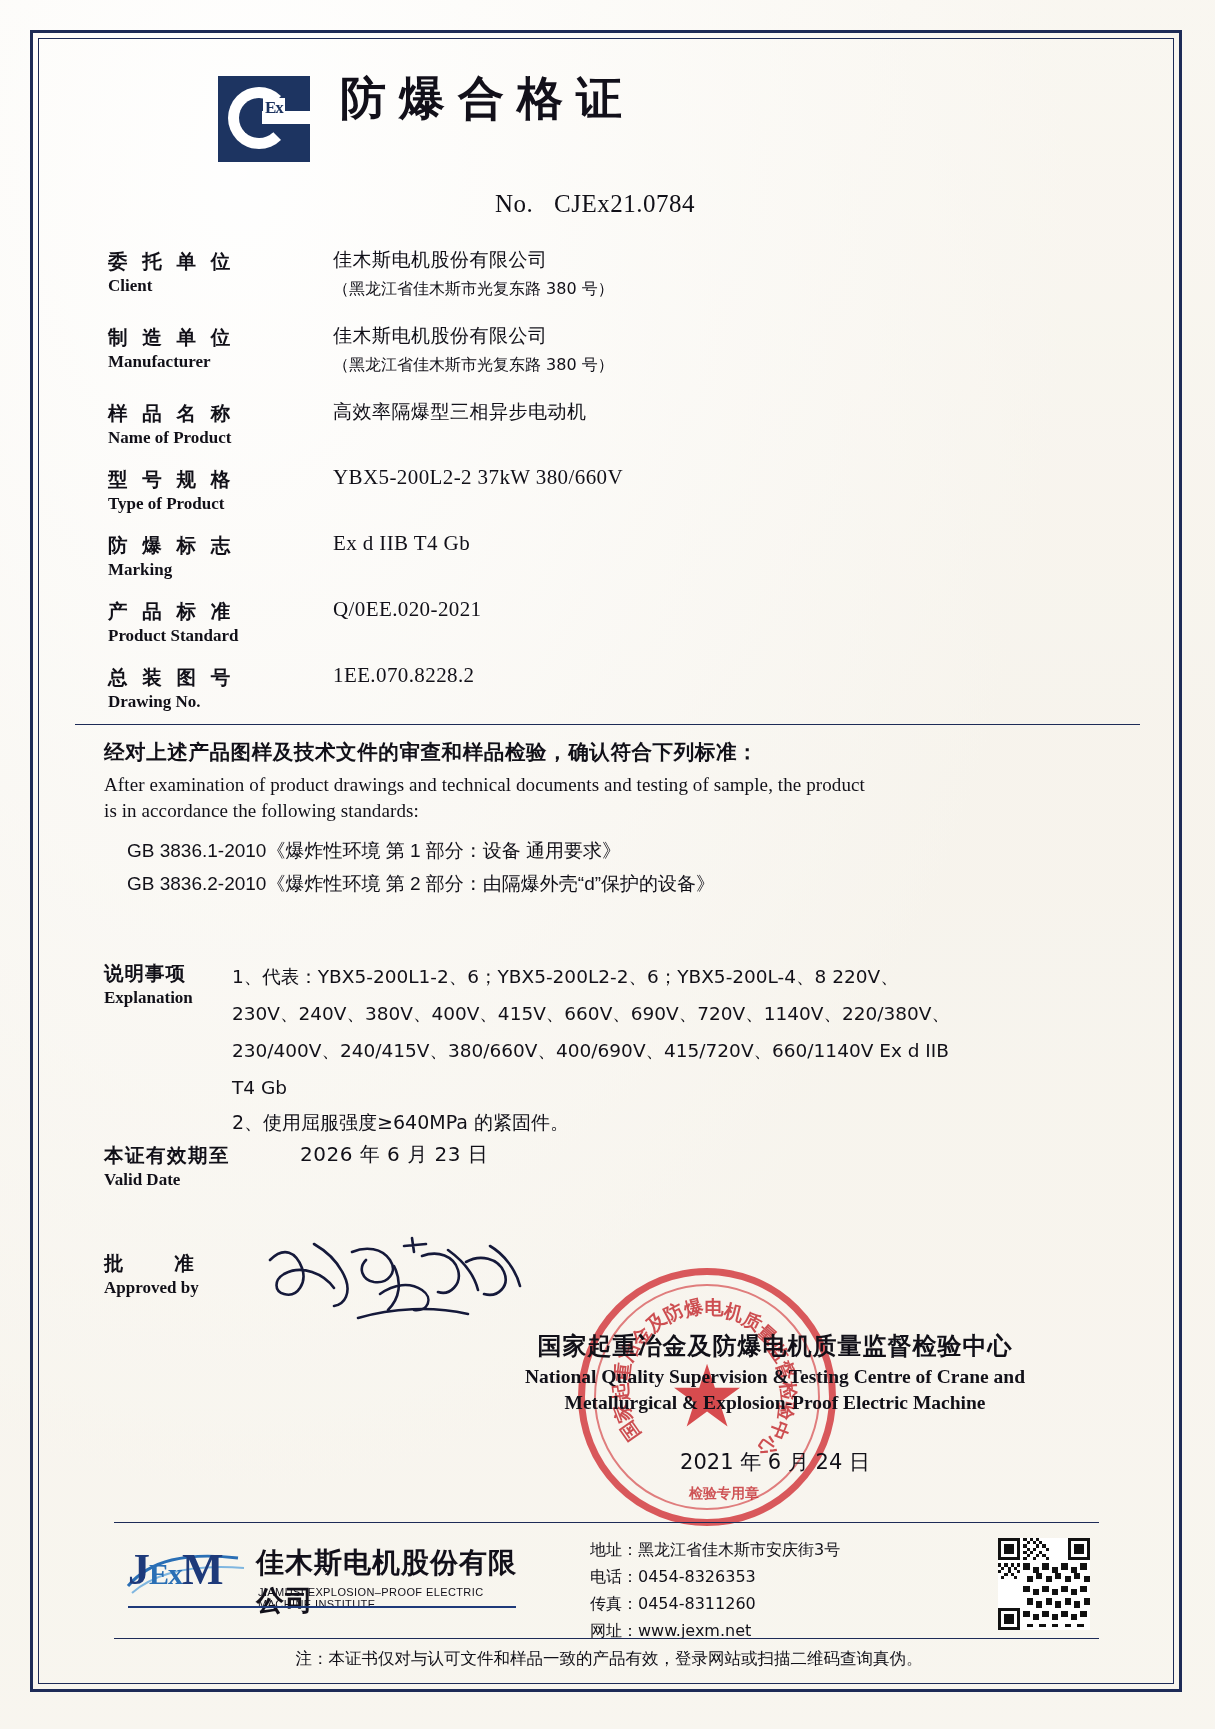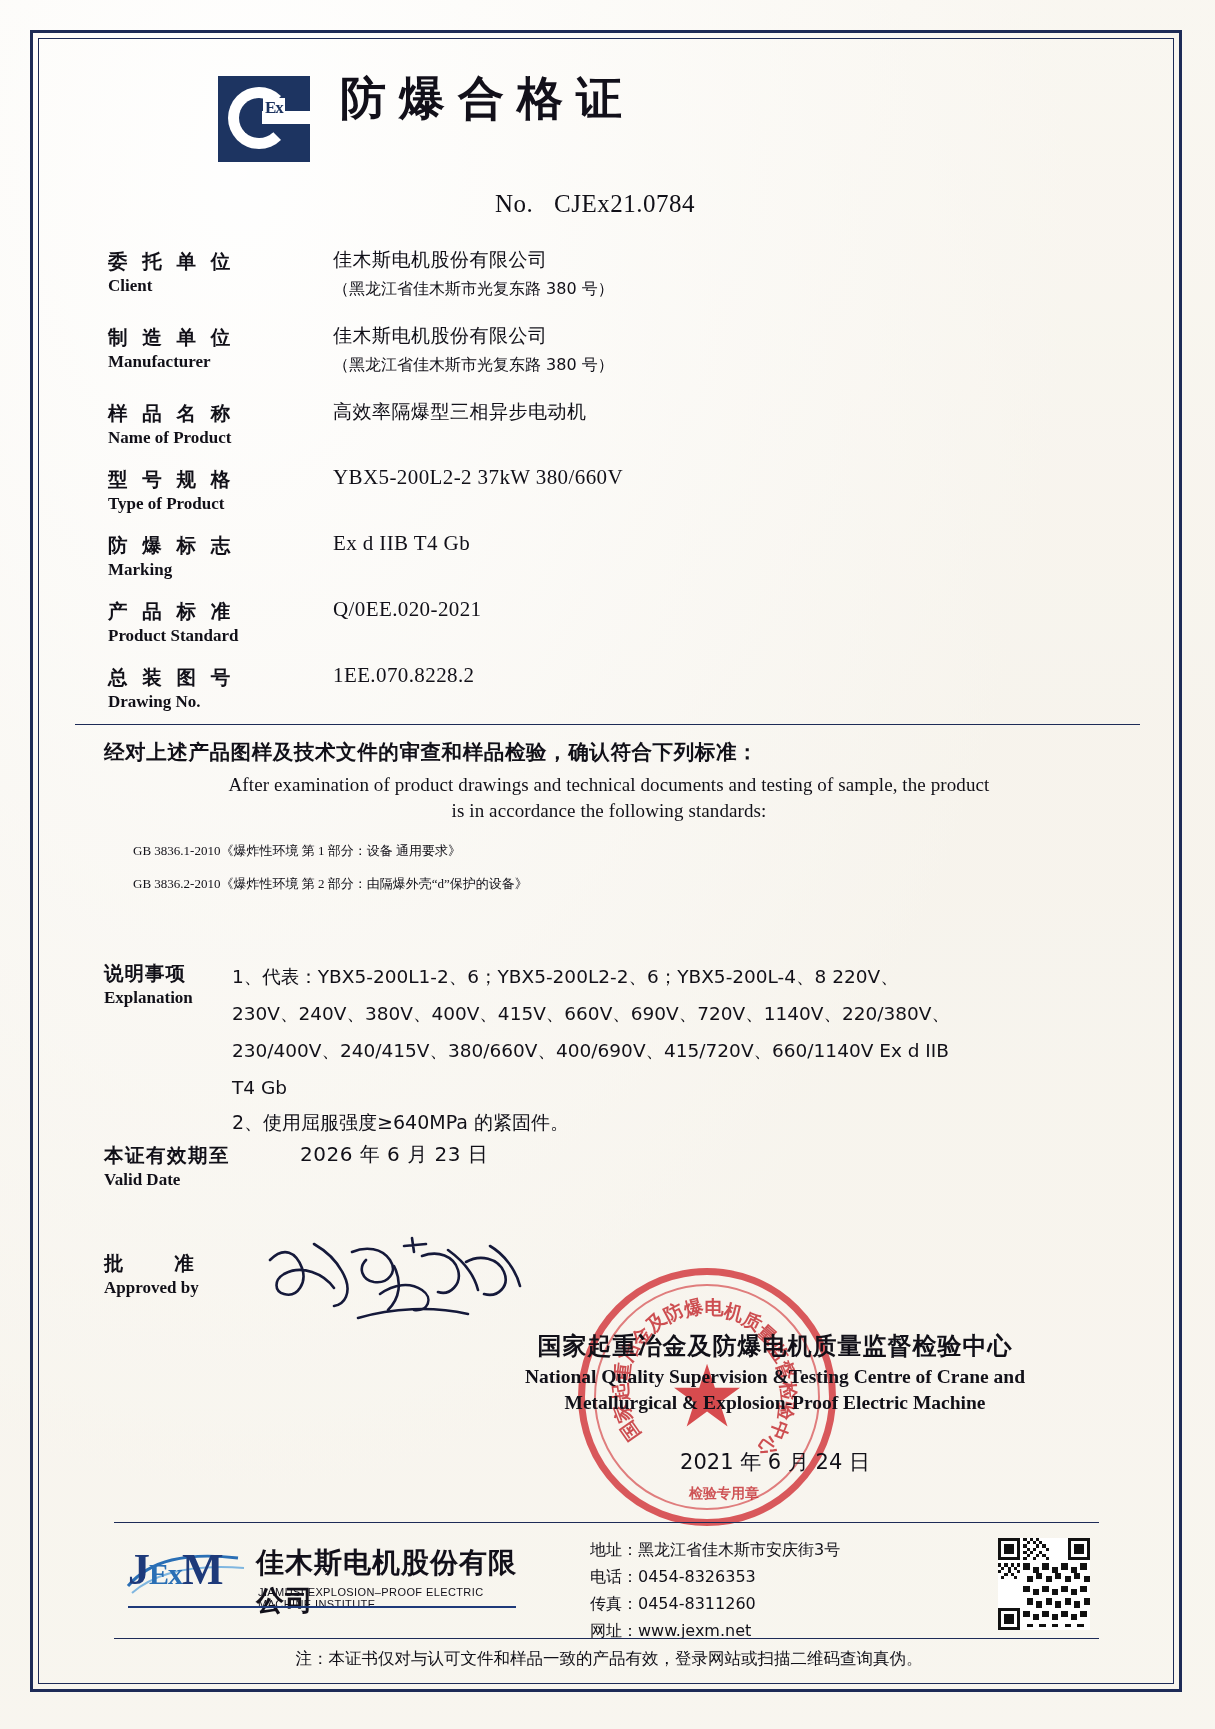--- a/index.html
+++ b/index.html
@@ -208,27 +208,26 @@
     font-weight: bold;
     font-size: 20.5px;
     letter-spacing: 0.6px;
   }
   .st-en {
     margin-top: 6px;
     font-family: "Liberation Serif", serif;
     font-size: 19px;
     line-height: 26px;
     letter-spacing: 0.1px;
-    text-align: center;
   }
   .std-list {
     margin-top: 10px;
-    margin-left: 29px;
-    font-family: Liberation Serif, serif;
-    font-size: 13px;
+    margin-left: 23px;
+    font-family: Liberation Sans, sans-serif;
+    font-size: 19px;
     line-height: 33px;
     font-weight: 500;
   }
 
   
   .explain {
     position: absolute;
     left: 104px;
     top: 960px;
     width: 1015px;

